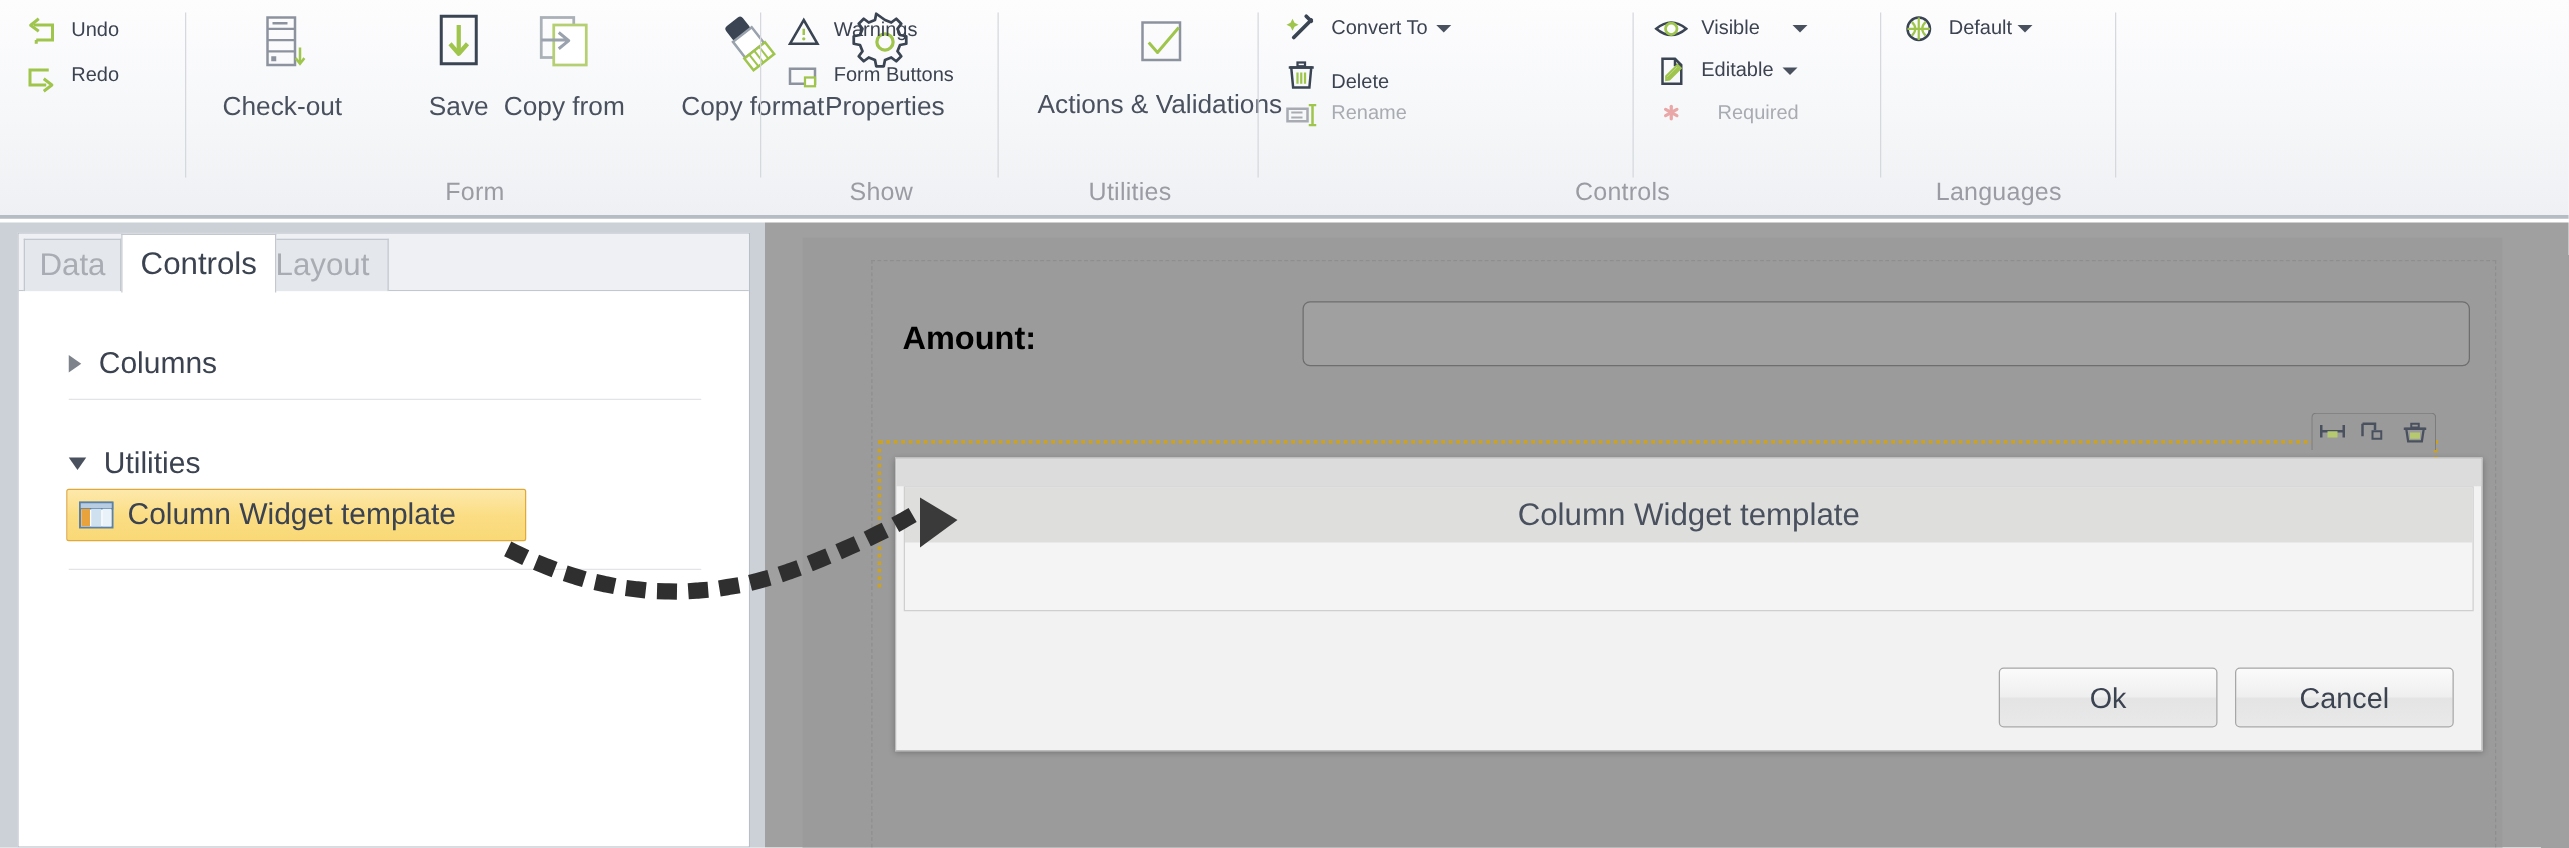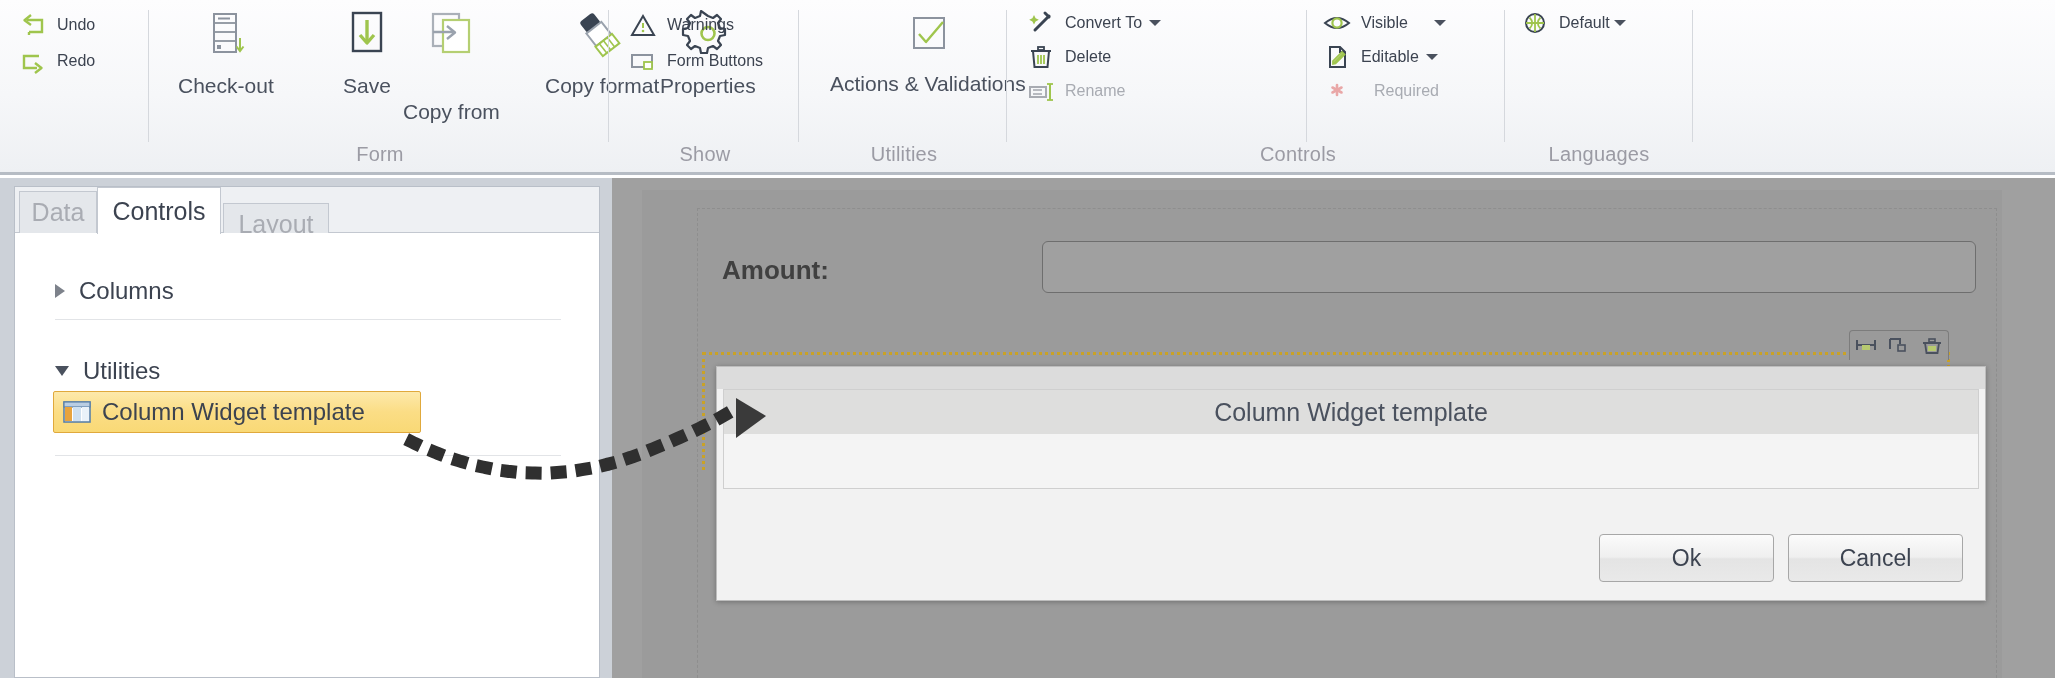--- a/index.html
+++ b/index.html
@@ -135,21 +135,21 @@
     position: absolute; left: 55px; top: 18px;
     width: 1300px; height: 490px;
     border: 1px dashed #8e8e8e;
   }
   .fieldrow {
     position: absolute; left: 24px; top: 32px;
     width: 1254px; height: 62px;
   }
   .fieldlabel {
     position: absolute; left: 0; top: 14px;
-    font-size: 26px; font-weight: bold; color: #404040;
+    font-size: 26px; font-weight: bold; color: #000000;
   }
   .fieldinput {
     position: absolute; left: 320px; top: 0;
     width: 934px; height: 52px;
     background: #a0a0a0;
     border: 1px solid #6e6e6e; border-radius: 6px;
   }
 
   
   .dropzone {
@@ -266,21 +266,21 @@
         <span class="ic">
           <svg class="sv" viewBox="0 0 64 58">
             <rect x="18" y="5" width="28" height="38" fill="none" stroke="#3a4452" stroke-width="2.4"></rect>
             <path d="M32 12 V33" stroke="#9fc54d" stroke-width="3.4"></path>
             <path d="M25 27 L32 35 L39 27" fill="none" stroke="#9fc54d" stroke-width="3.4" stroke-linejoin="round"></path>
           </svg>
         </span>
         <span class="lb">Save</span>
       </div>
 
-      <div class="cmd-lg" style="left:253px;gap:26px;">
+      <div class="cmd-lg" style="left:253px;">
         <span class="ic">
           <svg class="sv" viewBox="0 0 64 58">
             <rect x="14" y="6" width="26" height="32" fill="none" stroke="#aab0b8" stroke-width="2.2"></rect>
             <rect x="24" y="12" width="26" height="32" fill="#ffffff" stroke="#b5cf72" stroke-width="2.2"></rect>
             <path d="M14 24 H34 M28 18 L36 24.5 L28 31" fill="none" stroke="#9aa2ad" stroke-width="2.4" stroke-linejoin="round"></path>
           </svg>
         </span>
         <span class="lb">Copy from</span>
       </div>
 
@@ -357,21 +357,21 @@
         <span class="ic">
           <svg class="sv" viewBox="0 0 30 28">
             <path d="M9 21 L23 7" stroke="#3a4452" stroke-width="3" stroke-linecap="round"></path>
             <path d="M19 4 L23 8" stroke="#3a4452" stroke-width="3" stroke-linecap="round"></path>
             <path d="M5 8 l1.6 3.2 3.2 1.6 -3.2 1.6 -1.6 3.2 -1.6-3.2 -3.2-1.6 3.2-1.6 z" fill="#9fc54d" transform="translate(3,-2)"></path>
           </svg>
         </span>
         <span class="lb">Convert To</span>
         <span class="caret"></span>
       </div>
-      <div class="cmd-sm" style="left:18px;top:40px;">
+      <div class="cmd-sm" style="left:18px;top:40px;align-items:flex-end;">
         <span class="ic">
           <svg class="sv" viewBox="0 0 30 28">
             <path d="M7 8 H23 L21.5 24 H8.5 Z" fill="none" stroke="#3a4452" stroke-width="2"></path>
             <line x1="5" y1="8" x2="25" y2="8" stroke="#3a4452" stroke-width="2"></line>
             <rect x="12" y="4" width="6" height="3" fill="none" stroke="#3a4452" stroke-width="1.8"></rect>
             <line x1="12" y1="12" x2="12" y2="21" stroke="#9fc54d" stroke-width="1.8"></line>
             <line x1="15" y1="12" x2="15" y2="21" stroke="#9fc54d" stroke-width="1.8"></line>
             <line x1="18" y1="12" x2="18" y2="21" stroke="#9fc54d" stroke-width="1.8"></line>
           </svg>
         </span>
@@ -452,21 +452,21 @@
   <div class="leftpanel">
     <div class="lp-inner">
 
       <div class="tabstrip">
         <div class="tab" style="left:4px;width:78px;">
           <span>Data</span>
         </div>
         <div class="tab active" style="left:82px;width:124px;">
           <span>Controls</span>
         </div>
-        <div class="tab" style="left:208px;width:106px;margin-top:12px;">
+        <div class="tab" style="left:190px;width:106px;">
           <span>Layout</span>
         </div>
       </div>
 
       <div class="lp-body">
 
         <div class="tree-row" style="left:40px;top:40px;">
           <span class="tw closed"></span>
           <span class="tree-label">Columns</span>
         </div>

